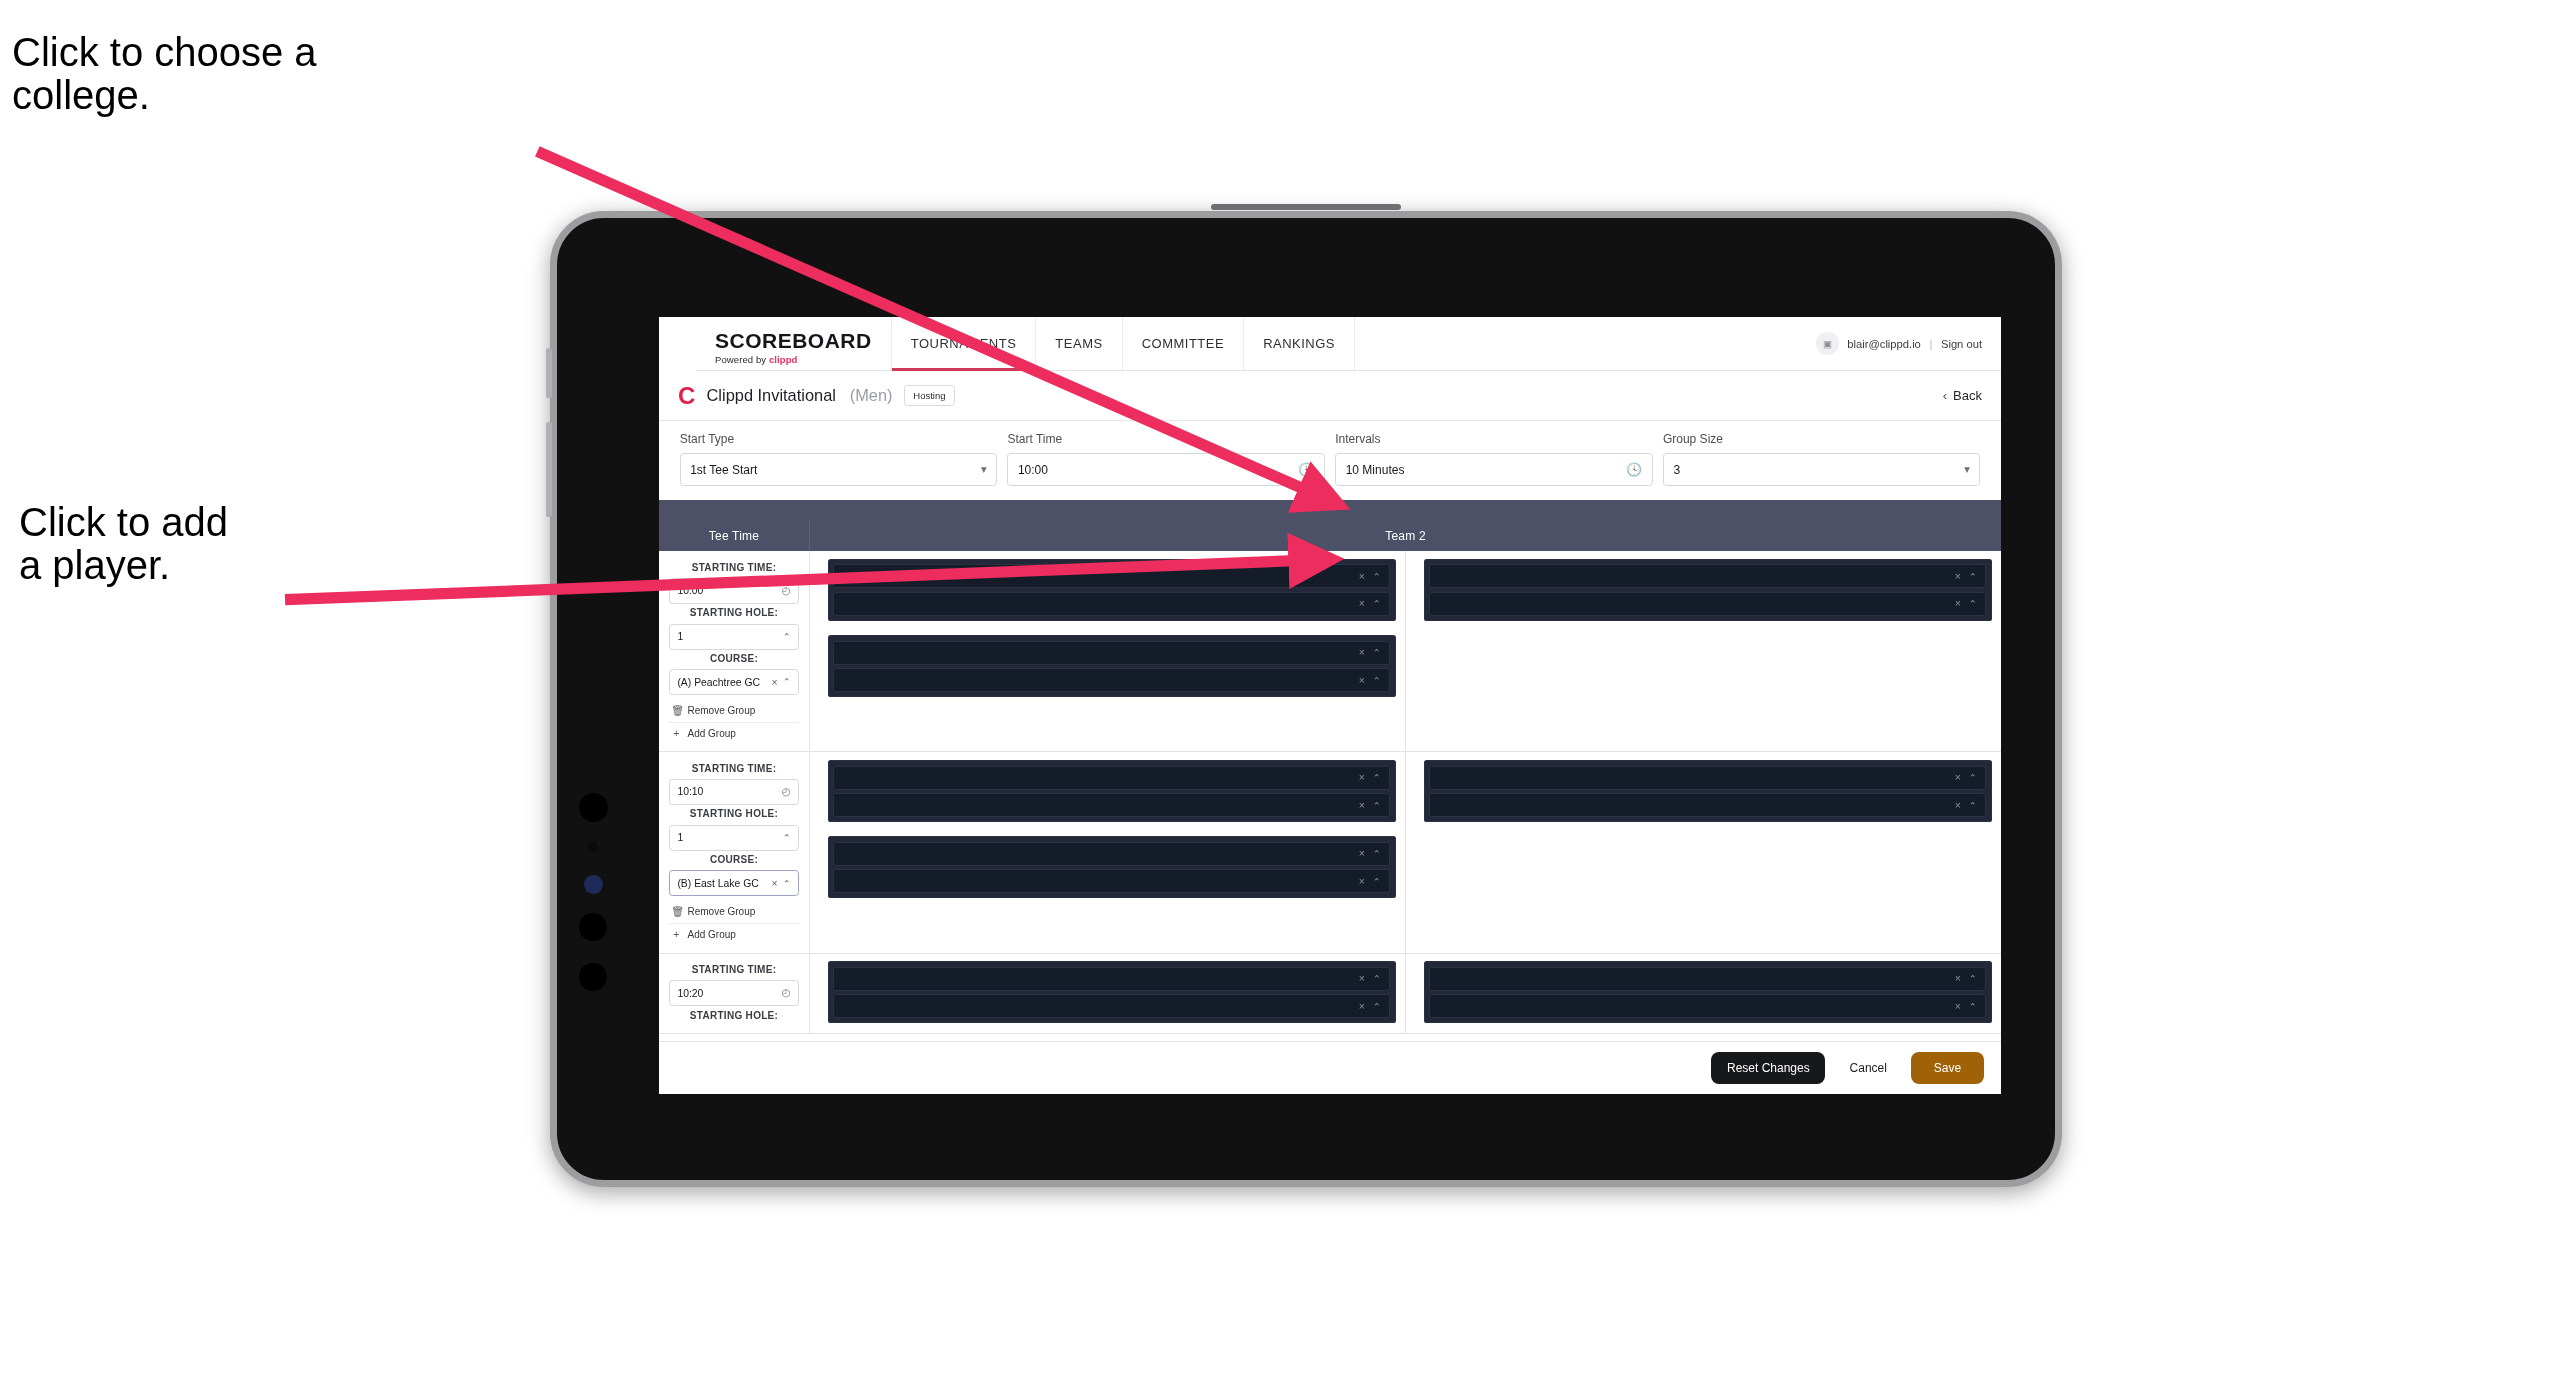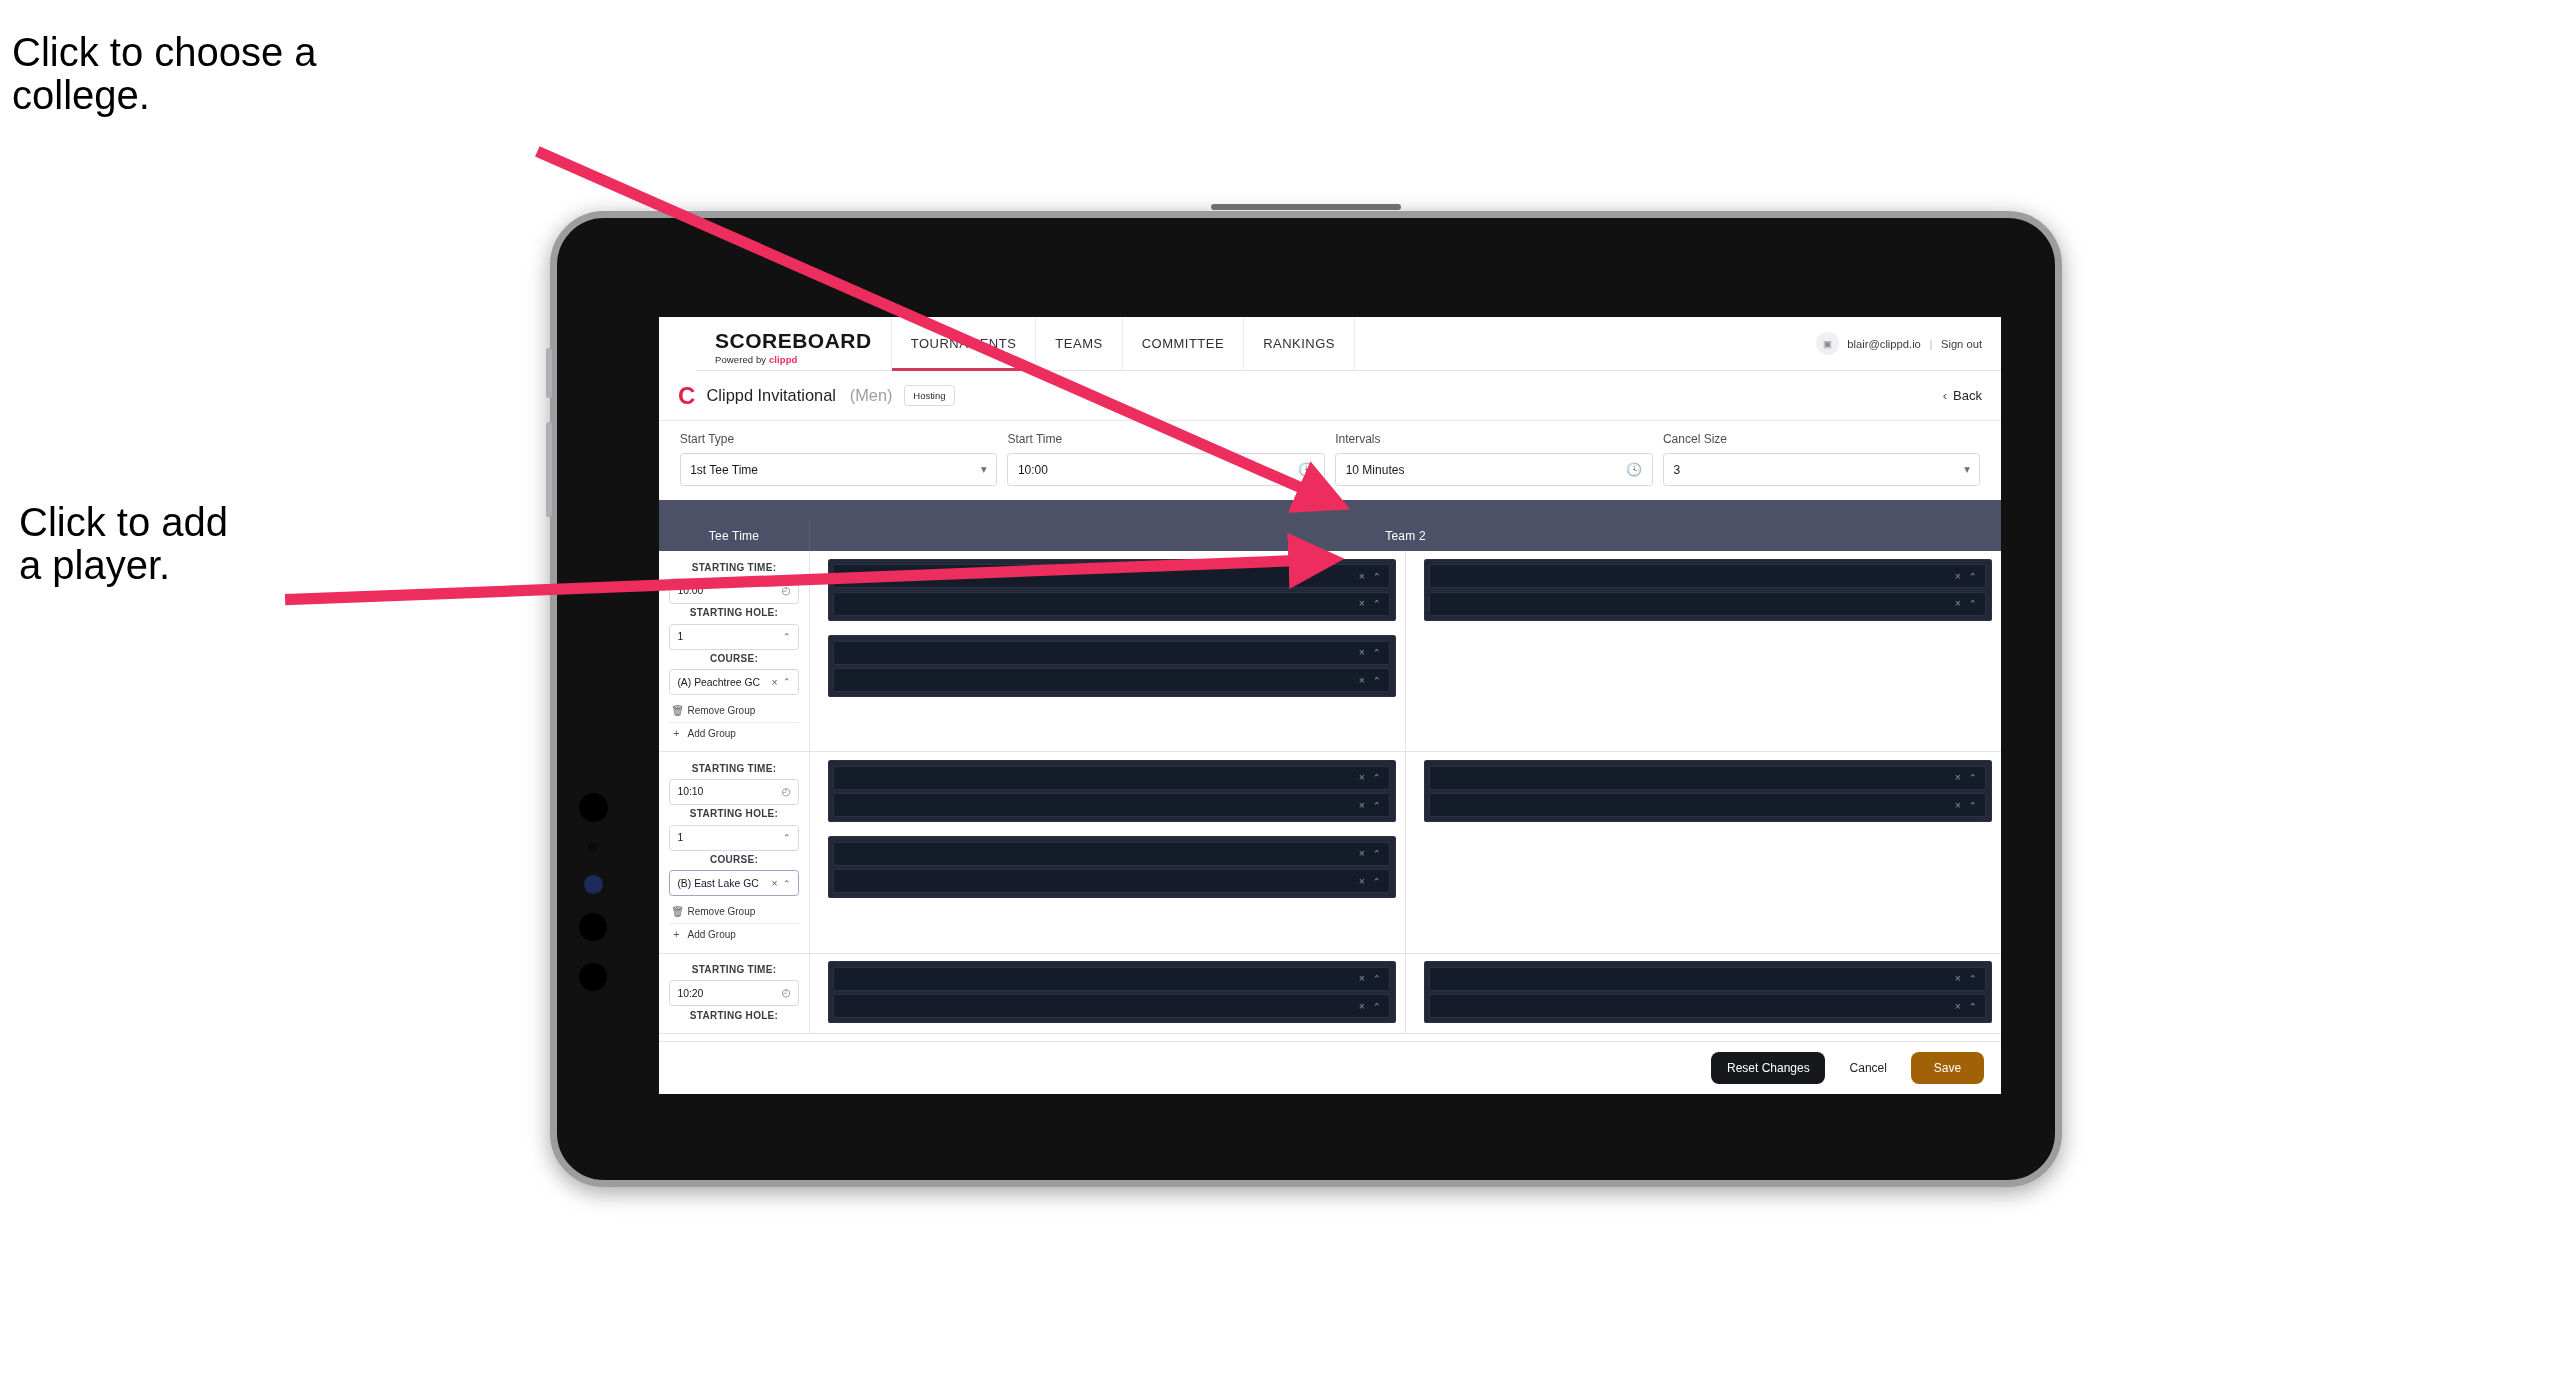--- a/index.html
+++ b/index.html
@@ -245,21 +245,21 @@
           <span class="chev">‹</span>
           <span>Back</span>
         </div>
       </div>
 
       <div class="settings">
 
         <div class="field">
           <label>Start Type</label>
           <div class="inputbox">
-            <span class="val">1st Tee Time</span>
+            <span class="val">1st Tee Start</span>
             <span class="icon-stepper">▾</span>
           </div>
         </div>
 
         <div class="field">
           <label>Start Time</label>
           <div class="inputbox">
             <span class="val">10:00</span>
             <span class="icon-clock">🕓</span>
           </div>
@@ -267,21 +267,21 @@
 
         <div class="field">
           <label>Intervals</label>
           <div class="inputbox">
             <span class="val">10 Minutes</span>
             <span class="icon-clock">🕓</span>
           </div>
         </div>
 
         <div class="field">
-          <label>Cancel Size</label>
+          <label>Group Size</label>
           <div class="inputbox">
             <span class="val">3</span>
             <span class="icon-stepper">▾</span>
           </div>
         </div>
       </div>
 
       <div class="tablehead">
         <div class="th th-tee">Tee Time</div>
         <div class="th th-t2">Team 2</div>

